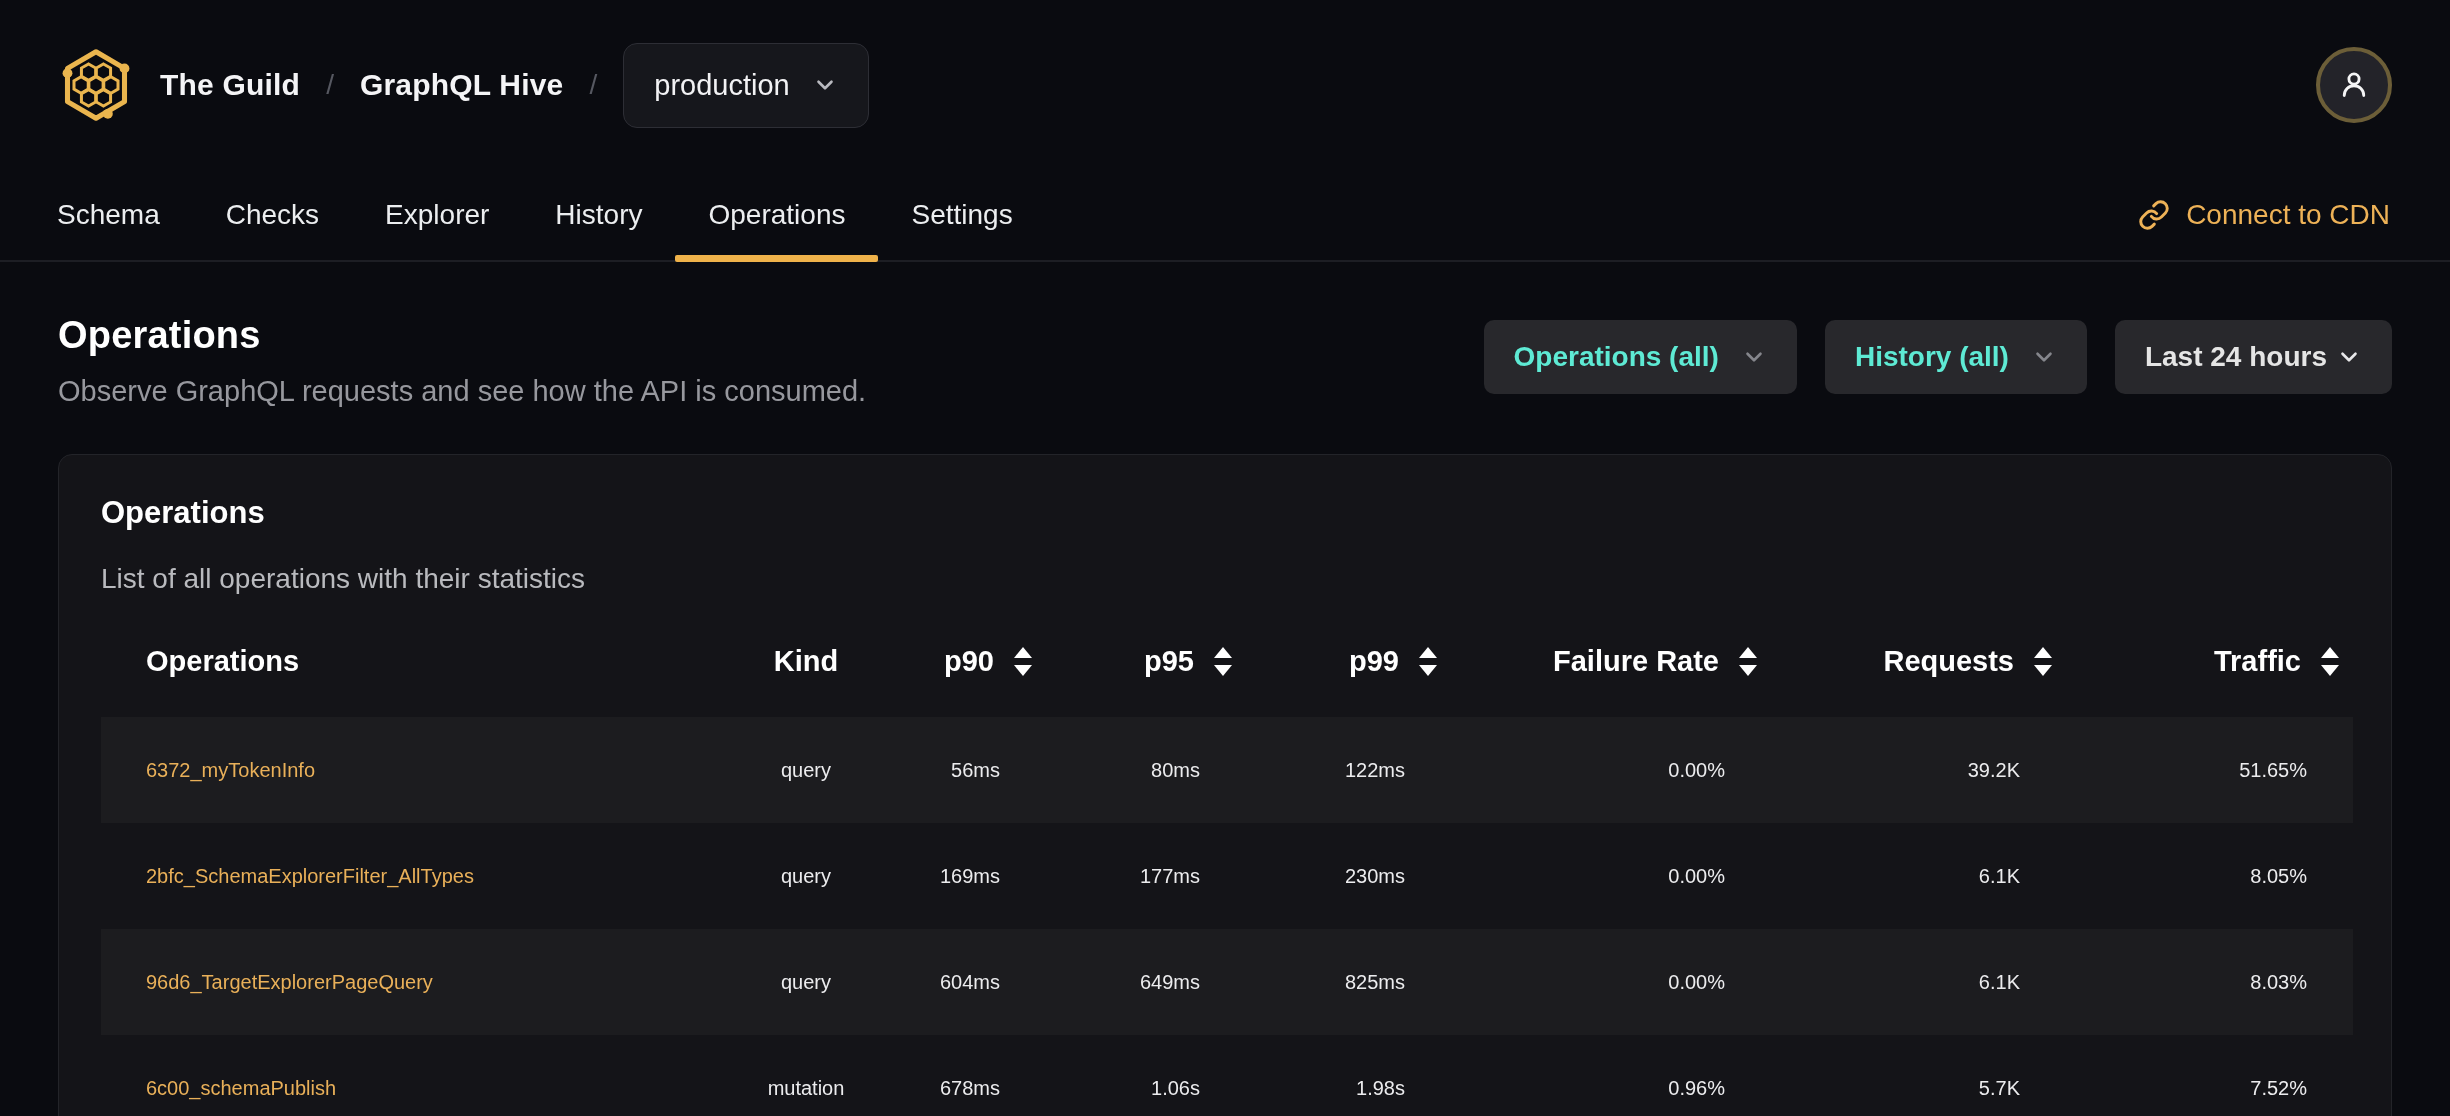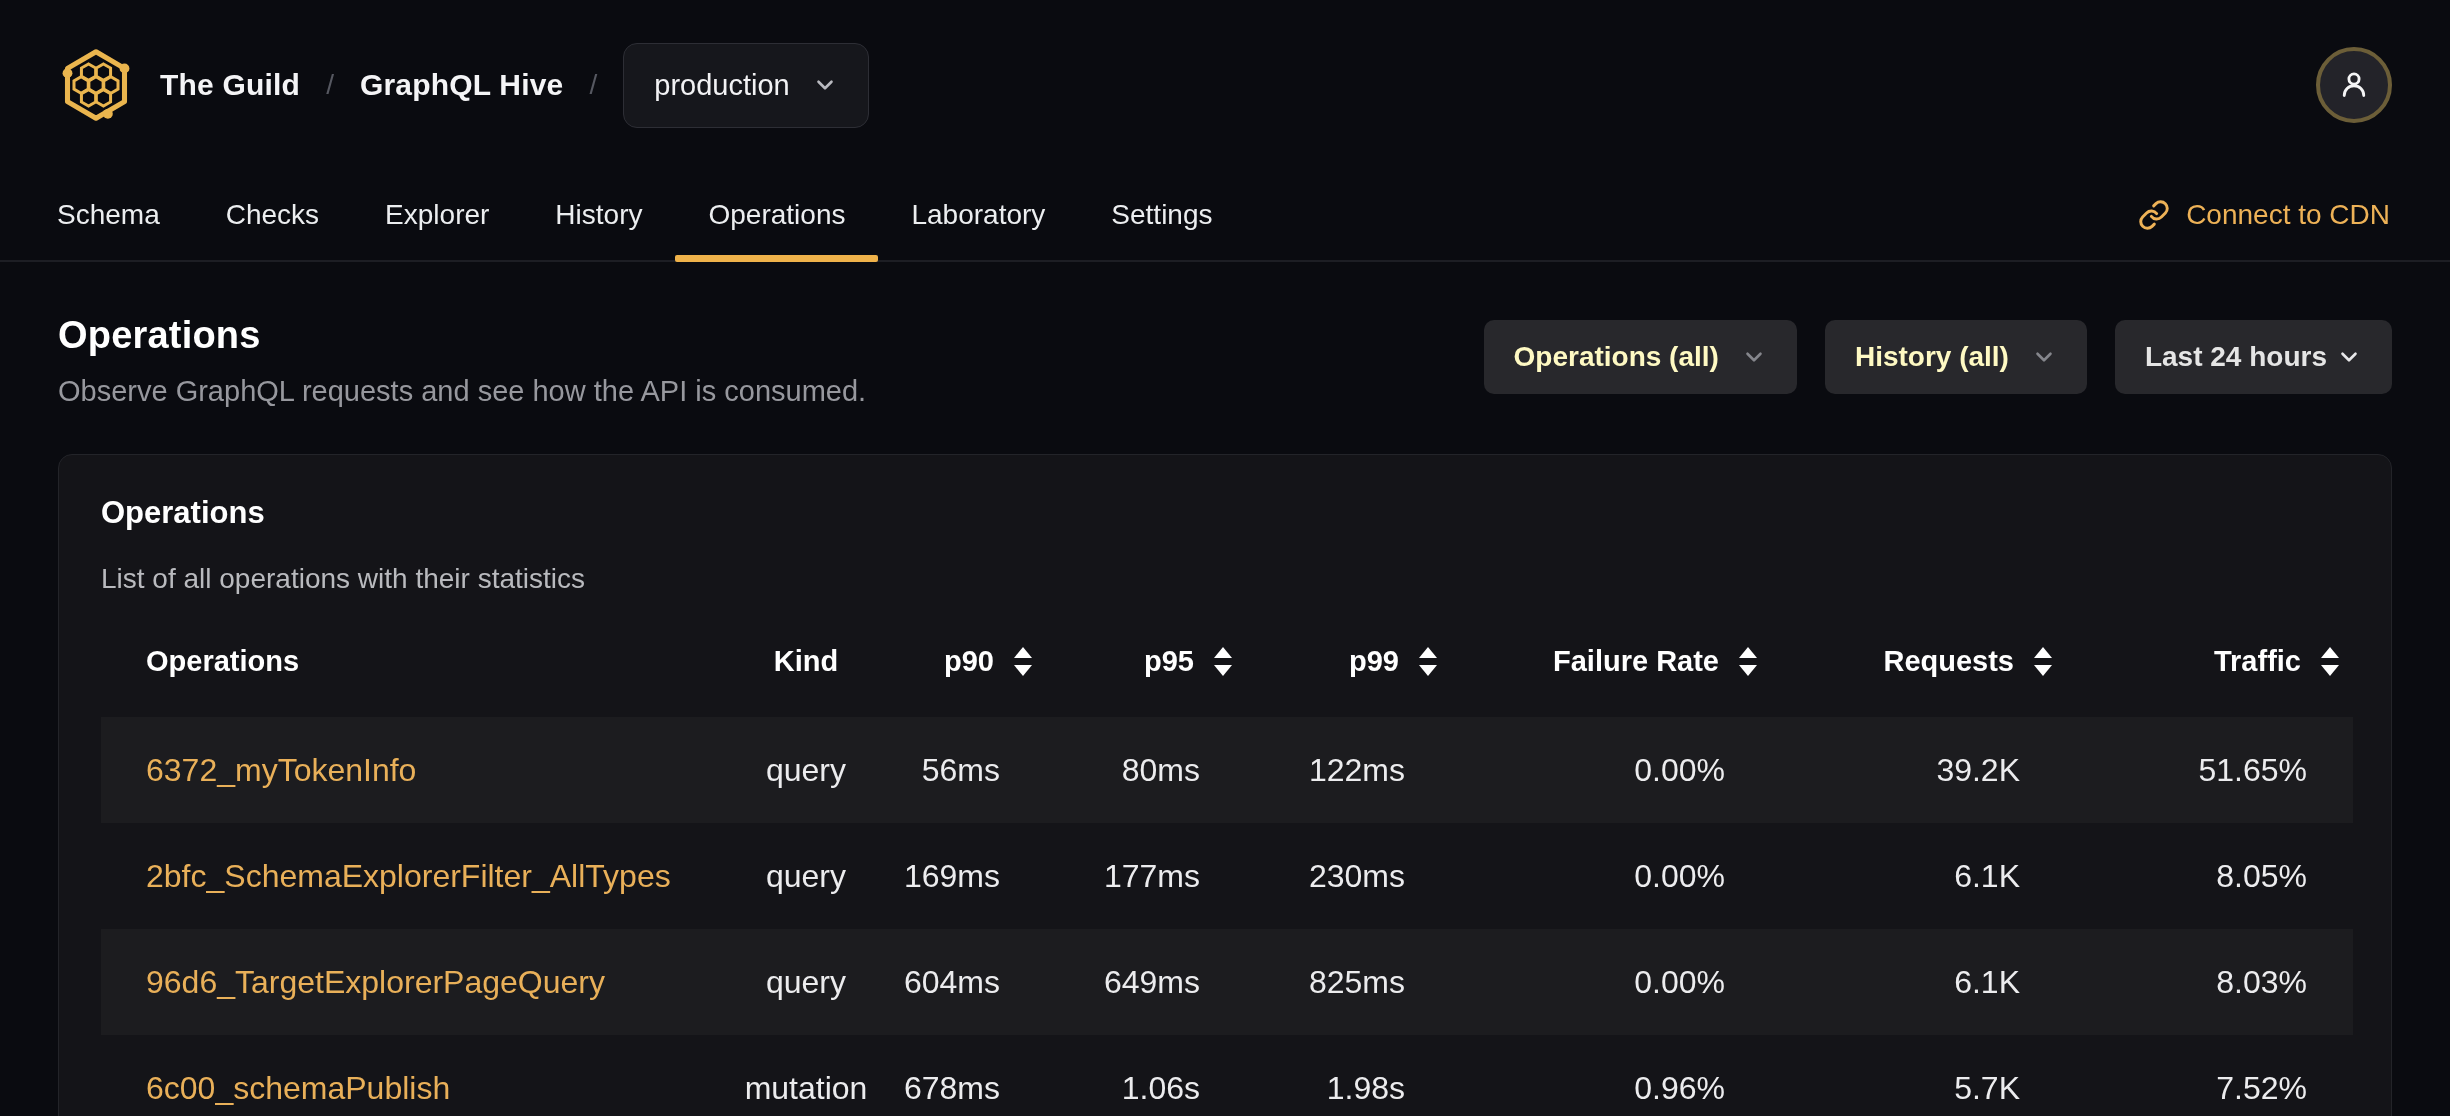--- a/index.html
+++ b/index.html
@@ -63,21 +63,21 @@
   }
   .page-title{ font-size:38px; font-weight:700; color:#ffffff; letter-spacing:.2px; }
   .page-sub{ font-size:29px; color:#97989e; margin-top:18px; font-weight:400; }
   .filters{ display:flex; gap:28px; padding-top:6px; }
   .filter-btn{
     display:flex; align-items:center; gap:22px;
     height:74px; padding:0 30px; border-radius:10px;
     background:#28282c; border:none; cursor:pointer;
     font-size:28px; font-weight:600; font-family:inherit;
   }
-  .filter-btn.muted{ color:#fef9c3; }
+  .filter-btn.muted{ color:#5eead4; }
   .filter-btn.muted .chev{ stroke:#85868c; }
   .filter-btn.light{ color:#e5e5e5;gap:9px; }
   .filter-btn.light .chev{ stroke:#e8e8ea; }
 
   
   .card{
     margin:46px 58px 0 58px;
     background:#141418; border:1px solid #232429; border-radius:14px;
     padding:40px 42px 0 42px; height:700px; overflow:hidden;
   }
@@ -87,21 +87,21 @@
   table{ width:100%; border-collapse:collapse; margin-top:10px; table-layout:fixed; }
   thead th{ height:112px; font-size:29px; font-weight:700; color:#ffffff; vertical-align:middle; }
   .th-inner{ display:flex; align-items:center; }
   .th-left .th-inner{ justify-content:flex-start; padding-left:45px; }
   .th-center .th-inner{ justify-content:center; }
   .th-right .th-inner{ justify-content:flex-end; padding-right:14px; }
   .sort{ display:inline-flex; flex-direction:column; gap:7px; margin-left:20px; cursor:pointer; }
   .tri-up{ width:0; height:0; border-left:9px solid transparent; border-right:9px solid transparent; border-bottom:11px solid #ffffff; }
   .tri-down{ width:0; height:0; border-left:9px solid transparent; border-right:9px solid transparent; border-top:11px solid #ffffff; }
 
-  tbody td{ height:106px; font-size:32px; color:#ececee; vertical-align:middle; }
+  tbody td{ height:106px; font-size:20px; color:#ececee; vertical-align:middle; }
   tbody tr:nth-child(odd){ background:#1c1c1f; }
   td.c-left{ text-align:left; padding-left:45px; }
   td.c-center{ text-align:center; }
   td.c-right{ text-align:right; padding-right:46px; }
   .op-link{ color:#e9b059; text-decoration:none; cursor:pointer; font-weight:400; }
 </style>
 </head>
 <body>
 
 <header class="top-header">
@@ -146,21 +146,20 @@
   </button>
 </header>
 
 <nav class="nav-bar">
   <ul class="tabs">
     <li class="tab">Schema</li>
     <li class="tab">Checks</li>
     <li class="tab">Explorer</li>
     <li class="tab">History</li>
     <li class="tab active">Operations</li>
-    <li class="tab">Laboratory</li>
     <li class="tab">Settings</li>
   </ul>
   <a class="cdn-link">
     <svg viewBox="0 0 24 24">
       <path d="M10 13a5 5 0 0 0 7.54.54l3-3a5 5 0 0 0-7.07-7.07l-1.72 1.71"></path>
       <path d="M14 11a5 5 0 0 0-7.54-.54l-3 3a5 5 0 0 0 7.07 7.07l1.71-1.71"></path>
     </svg>
     <span>Connect to CDN</span>
   </a>
 </nav>

